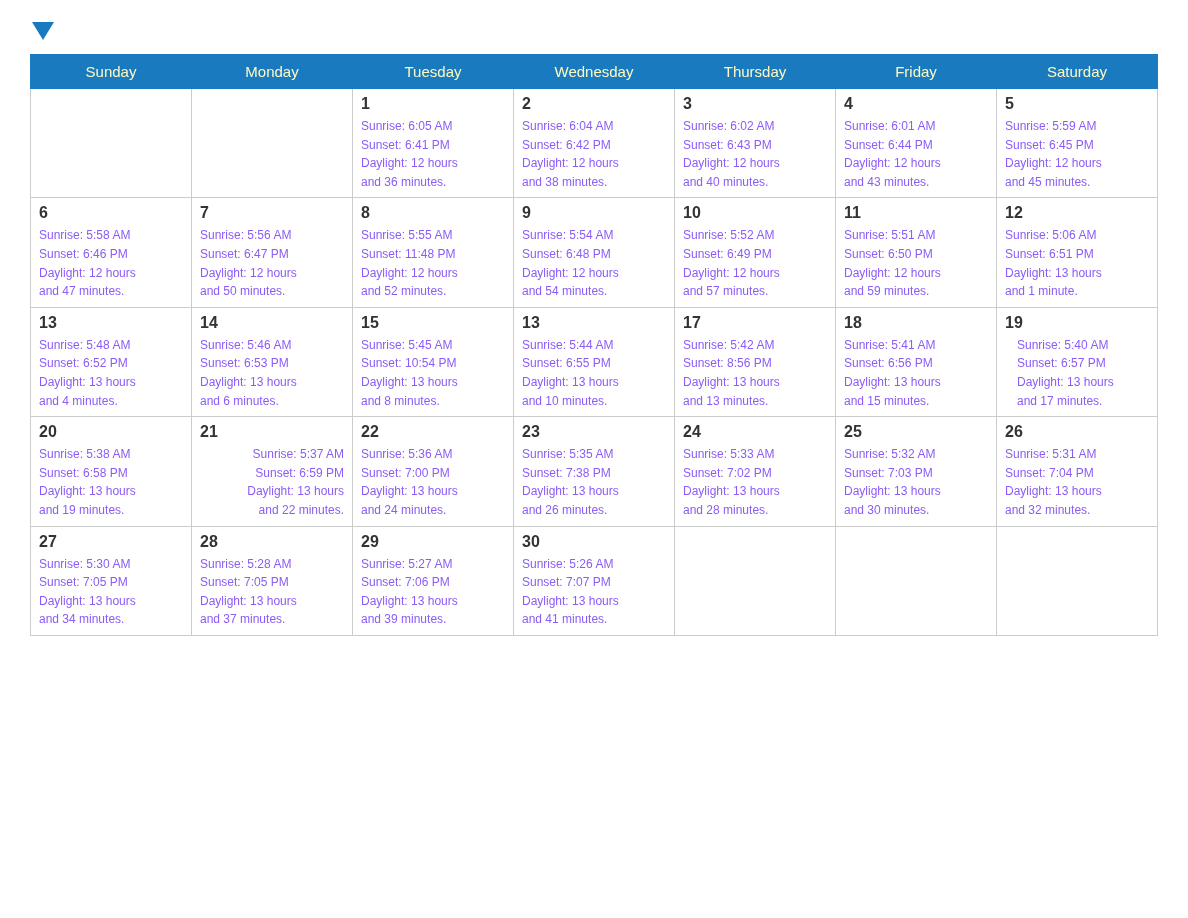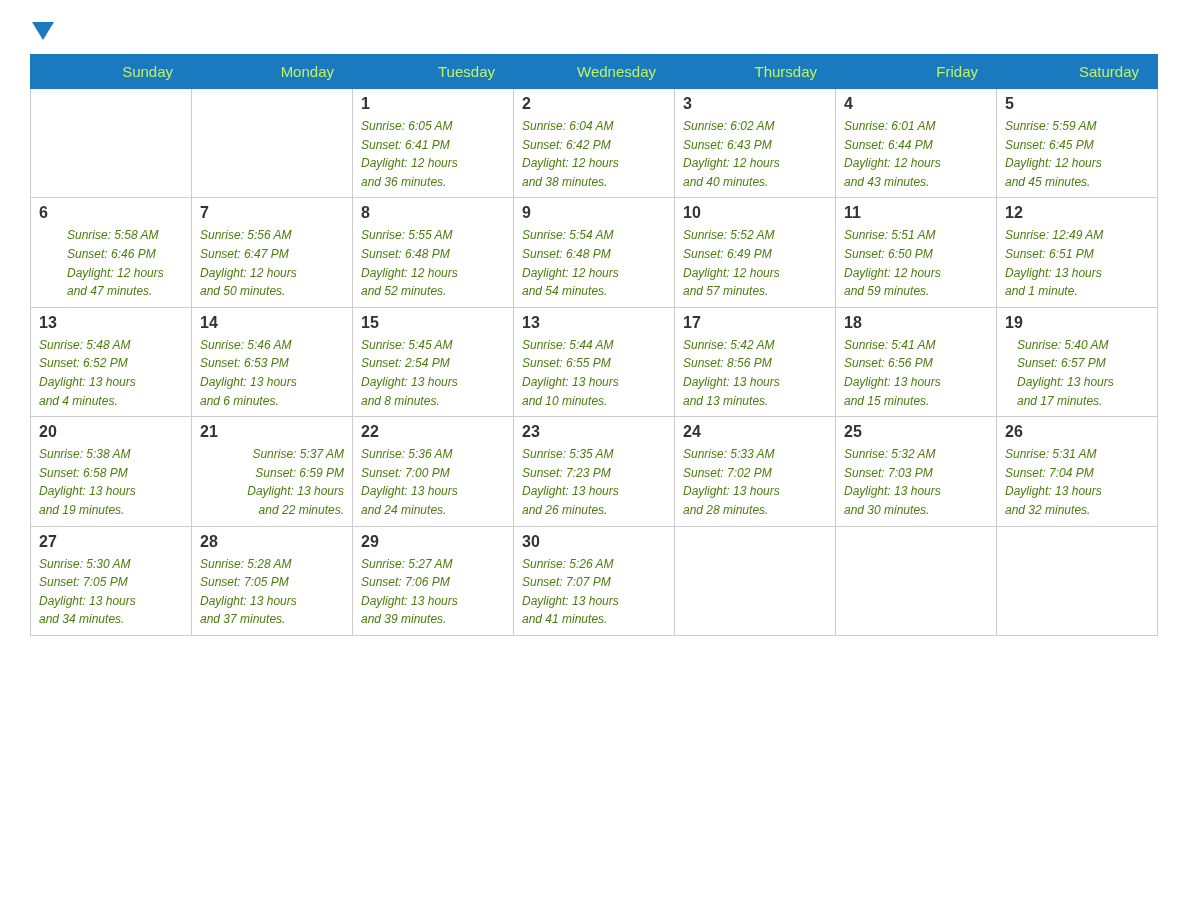--- a/index.html
+++ b/index.html
@@ -30,47 +30,46 @@
       color: #333;
       margin-top: 4px;
     }
     .calendar {
       width: 100%;
       border-collapse: collapse;
       margin-top: 8px;
     }
     .calendar thead tr th {
       background-color: #1a7abf;
-      color: #bef264;
+      color: #fef9c3;
       font-size: 15px;
       font-weight: normal;
-      padding: 8px 18px;
-      text-align: right;
+      padding: 8px 12px;
+      text-align: center;
       border: 1px solid #1a7abf;
     }
     .calendar tbody tr td {
       border: 1px solid #ccc;
       vertical-align: top;
       padding: 6px 8px;
       width: 14.28%;
       min-height: 90px;
       height: 100px;
     }
     .day-number {
       font-size: 16px;
       font-weight: bold;
       color: #333;
       display: block;
       margin-bottom: 4px;
     }
     .day-info {
       font-size: 12px;
-      color: #4d7c0f;
+      color: #8b5cf6;
       line-height: 1.55;
-      font-style: italic;
     }
     .empty-cell {
       background: #fff;
     }
     .logo-wrapper {
       display: flex;
       flex-direction: column;
     }
     .logo-line1 {
       display: flex;
@@ -150,36 +149,36 @@
           <span class="day-number">5</span>
           <div class="day-info" style="white-space: pre-line;">Sunrise: 5:59 AM
 Sunset: 6:45 PM
 Daylight: 12 hours
 and 45 minutes.</div>
         </td>
       </tr>
       <tr>
         <td>
           <span class="day-number">6</span>
-          <div class="day-info" style="white-space: pre-line; margin-left: 28px;">Sunrise: 5:58 AM
+          <div class="day-info" style="white-space: pre-line;">Sunrise: 5:58 AM
 Sunset: 6:46 PM
 Daylight: 12 hours
 and 47 minutes.</div>
         </td>
         <td>
           <span class="day-number">7</span>
           <div class="day-info" style="white-space: pre-line;">Sunrise: 5:56 AM
 Sunset: 6:47 PM
 Daylight: 12 hours
 and 50 minutes.</div>
         </td>
         <td>
           <span class="day-number">8</span>
           <div class="day-info" style="white-space: pre-line;">Sunrise: 5:55 AM
-Sunset: 6:48 PM
+Sunset: 11:48 PM
 Daylight: 12 hours
 and 52 minutes.</div>
         </td>
         <td>
           <span class="day-number">9</span>
           <div class="day-info" style="white-space: pre-line;">Sunrise: 5:54 AM
 Sunset: 6:48 PM
 Daylight: 12 hours
 and 54 minutes.</div>
         </td>
@@ -192,21 +191,21 @@
         </td>
         <td>
           <span class="day-number">11</span>
           <div class="day-info" style="white-space: pre-line;">Sunrise: 5:51 AM
 Sunset: 6:50 PM
 Daylight: 12 hours
 and 59 minutes.</div>
         </td>
         <td>
           <span class="day-number">12</span>
-          <div class="day-info" style="white-space: pre-line;">Sunrise: 12:49 AM
+          <div class="day-info" style="white-space: pre-line;">Sunrise: 5:06 AM
 Sunset: 6:51 PM
 Daylight: 13 hours
 and 1 minute.</div>
         </td>
       </tr>
       <tr>
         <td>
           <span class="day-number">13</span>
           <div class="day-info" style="white-space: pre-line;">Sunrise: 5:48 AM
 Sunset: 6:52 PM
@@ -216,21 +215,21 @@
         <td>
           <span class="day-number">14</span>
           <div class="day-info" style="white-space: pre-line;">Sunrise: 5:46 AM
 Sunset: 6:53 PM
 Daylight: 13 hours
 and 6 minutes.</div>
         </td>
         <td>
           <span class="day-number">15</span>
           <div class="day-info" style="white-space: pre-line;">Sunrise: 5:45 AM
-Sunset: 2:54 PM
+Sunset: 10:54 PM
 Daylight: 13 hours
 and 8 minutes.</div>
         </td>
         <td>
           <span class="day-number">13</span>
           <div class="day-info" style="white-space: pre-line;">Sunrise: 5:44 AM
 Sunset: 6:55 PM
 Daylight: 13 hours
 and 10 minutes.</div>
         </td>
@@ -274,21 +273,21 @@
         <td>
           <span class="day-number">22</span>
           <div class="day-info" style="white-space: pre-line;">Sunrise: 5:36 AM
 Sunset: 7:00 PM
 Daylight: 13 hours
 and 24 minutes.</div>
         </td>
         <td>
           <span class="day-number">23</span>
           <div class="day-info" style="white-space: pre-line;">Sunrise: 5:35 AM
-Sunset: 7:23 PM
+Sunset: 7:38 PM
 Daylight: 13 hours
 and 26 minutes.</div>
         </td>
         <td>
           <span class="day-number">24</span>
           <div class="day-info" style="white-space: pre-line;">Sunrise: 5:33 AM
 Sunset: 7:02 PM
 Daylight: 13 hours
 and 28 minutes.</div>
         </td>

